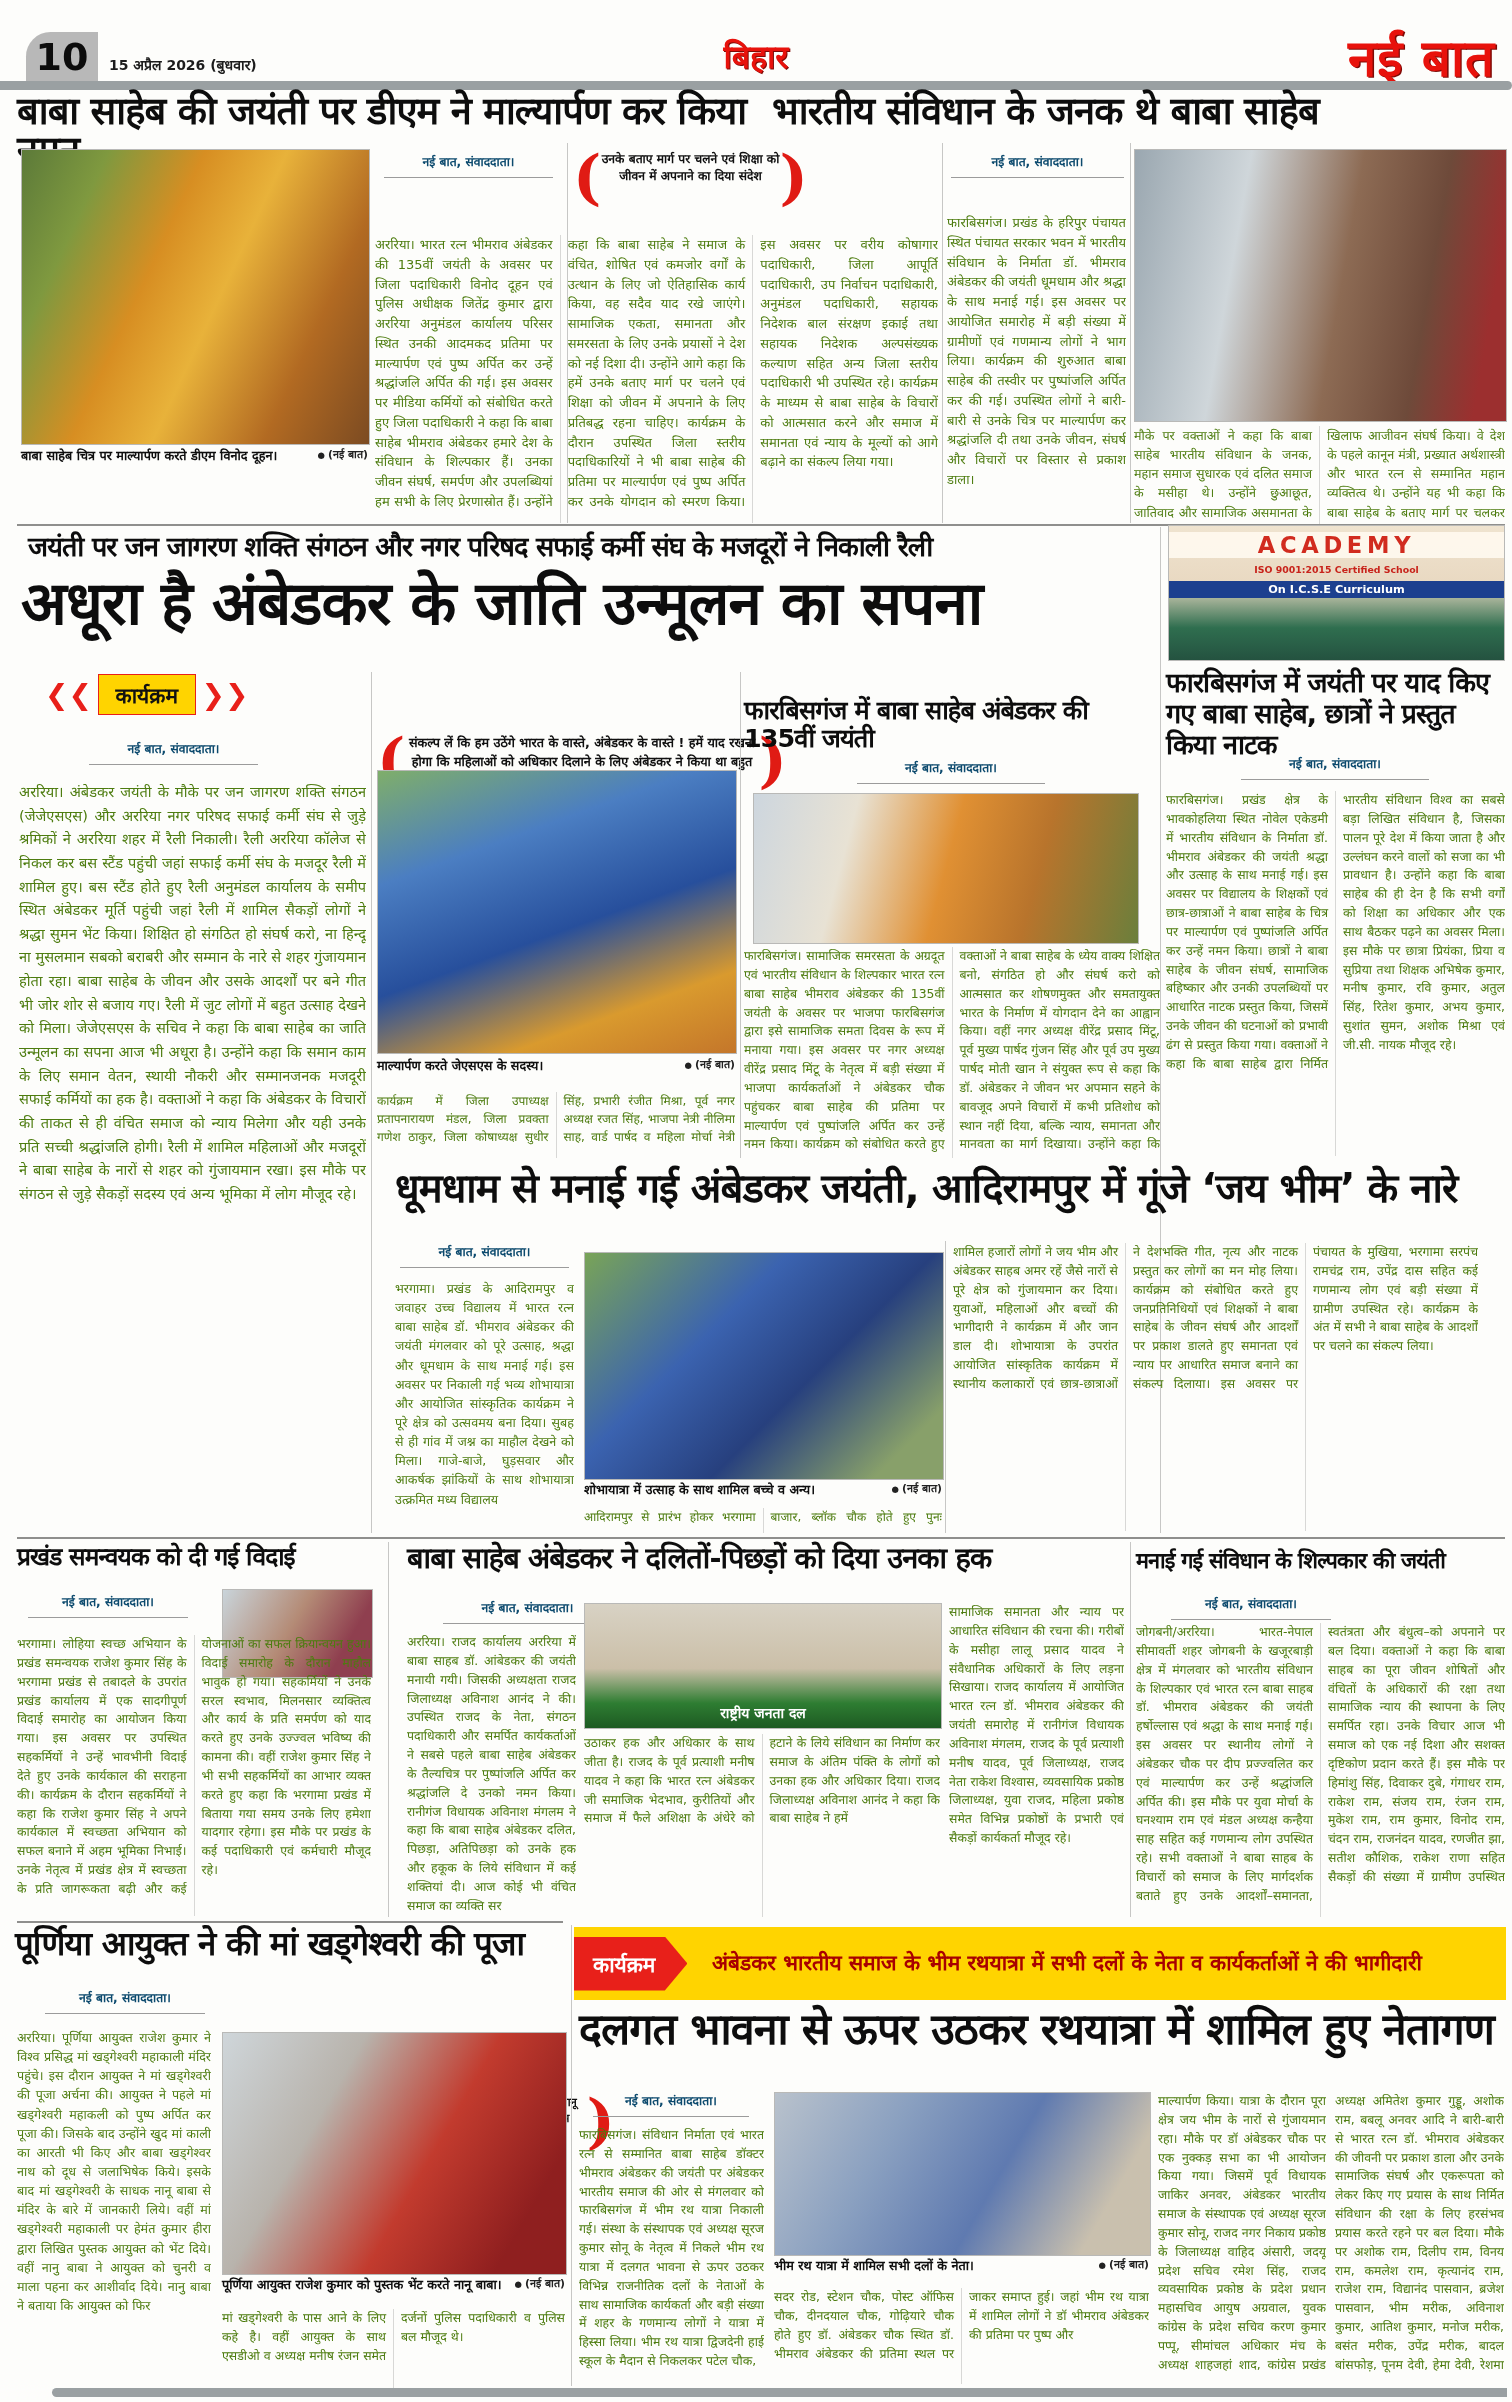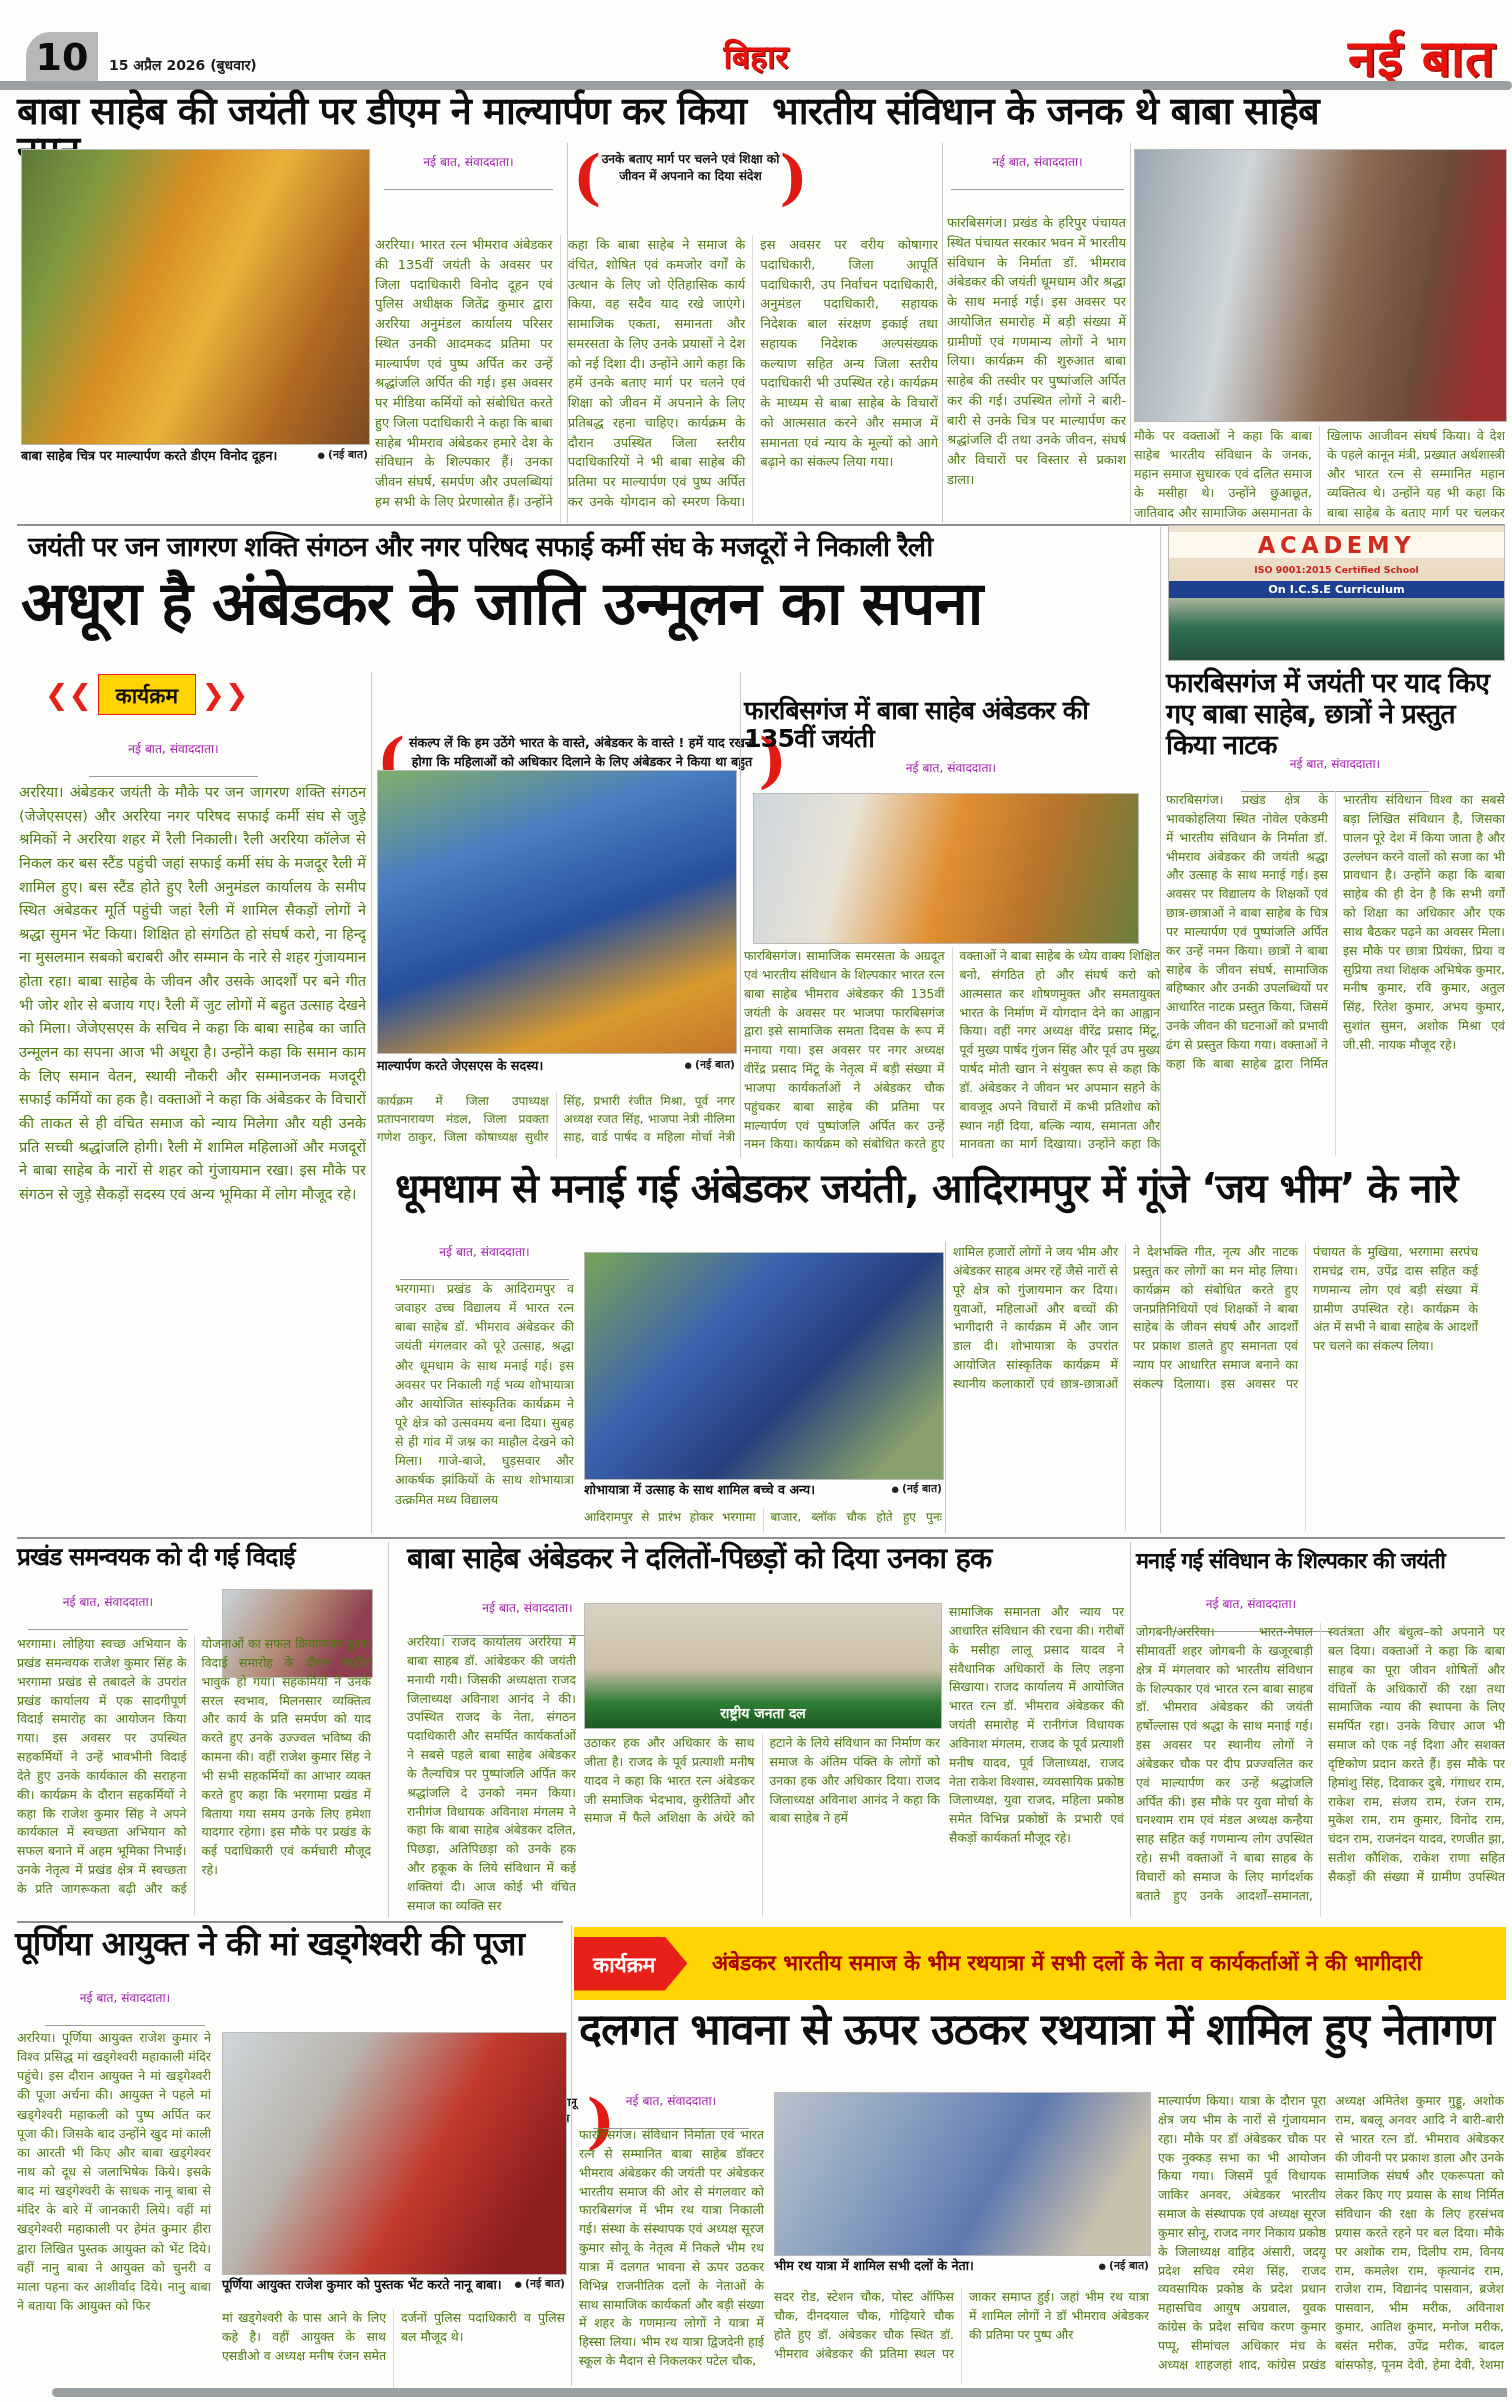--- a/index.html
+++ b/index.html
@@ -1,21 +1,21 @@
 <!DOCTYPE html>
 <html style="font-size:15px"><head>
 <meta charset="utf-8">
 <style>
   html,body{margin:0;padding:0;background:#f2f2f0;}
   #page{position:relative;width:1512px;height:2402px;background:#fdfdfb;margin:0 auto;
         font-family:"DejaVu Sans","Liberation Sans",sans-serif;color:#111;overflow:hidden;}
   .abs{position:absolute;}
   .h-xl{font-weight:800;line-height:1.02;letter-spacing:-0.9px;color:#0d0d0d;}
-  .byline{font-size:12.2px;font-weight:400;text-align:center;color:#a21caf;
-          border-bottom:0.9px solid #9b9b9b;padding-bottom:19px;}
+  .byline{font-size:12.2px;font-weight:700;text-align:center;color:#0c4a6e;
+          border-bottom:0.9px solid #9b9b9b;padding-bottom:7px;}
   .body{font-size:13px;line-height:1.52;text-align:justify;color:#4d7c0f;overflow:hidden;
         column-gap:15px;column-rule:0.9px solid #d8d8d6;}
   .photo{overflow:hidden;border:0.9px solid #b9b9b7;}
   .caption{display:flex;justify-content:space-between;align-items:flex-start;
            font-size:12.7px;font-weight:700;color:#0e0e0e;line-height:1.25;}
   .credit{font-size:10.8px;font-weight:700;white-space:nowrap;margin-left:9.4px;color:#222;}
   .credit::before{content:"● ";font-size:8.5px;}
   .quote{position:relative;font-size:12.2px;font-weight:700;text-align:center;line-height:1.45;
          padding:5.6px 28px;color:#101010;}
   .quote::before,.quote::after{position:absolute;top:-11.3px;font-size:60px;font-weight:700;
@@ -167,21 +167,21 @@
 
   <div class="abs" style="left:574px;top:1927px;width:932px;height:73px;background:#ffd400;display:flex;align-items:center;">
     <span class="bandtag">कार्यक्रम</span>
     <span class="bandtxt" style="margin-left:24.5px;margin-right:13px;">अंबेडकर भारतीय समाज के भीम रथयात्रा में सभी दलों के नेता व कार्यकर्ताओं ने की भागीदारी</span>
   </div>
   <div class="abs h-xl" style="left:579px;top:2008px;width:927px;font-size:43px;">दलगत भावना से ऊपर उठकर रथयात्रा में शामिल हुए नेतागण</div>
   <div class="abs byline" style="left:593px;top:2092px;width:156px;">नई बात, संवाददाता।</div>
   <div class="abs body" style="left:579px;top:2126px;width:185px;height:260px;column-count:1;font-size:12.4px;">फारबिसगंज। संविधान निर्माता एवं भारत रत्न से सम्मानित बाबा साहेब डॉक्टर भीमराव अंबेडकर की जयंती पर अंबेडकर भारतीय समाज की ओर से मंगलवार को फारबिसगंज में भीम रथ यात्रा निकाली गई। संस्था के संस्थापक एवं अध्यक्ष सूरज कुमार सोनू के नेतृत्व में निकले भीम रथ यात्रा में दलगत भावना से ऊपर उठकर विभिन्न राजनीतिक दलों के नेताओं के साथ सामाजिक कार्यकर्ता और बड़ी संख्या में शहर के गणमान्य लोगों ने यात्रा में हिस्सा लिया। भीम रथ यात्रा द्विजदेनी हाई स्कूल के मैदान से निकलकर पटेल चौक,</div>
   <div class="abs photo" style="left:774px;top:2092px;width:375px;height:162px;
               background:linear-gradient(120deg,#b9c2cc 0%,#8aa0c0 30%,#5f7ab0 58%,#c9c0ae 85%);"></div>
-  <div class="abs caption" style="left:774px;top:2258px;width:375px;align-items:center;">
+  <div class="abs caption" style="left:774px;top:2258px;width:375px;">
     <span>भीम रथ यात्रा में शामिल सभी दलों के नेता।</span>
     <span class="credit">(नई बात)</span>
   </div>
   <div class="abs body" style="left:774px;top:2288px;width:375px;height:96px;column-count:2;font-size:12.4px;">सदर रोड, स्टेशन चौक, पोस्ट ऑफिस चौक, दीनदयाल चौक, गोढ़ियारे चौक होते हुए डॉ. अंबेडकर चौक स्थित डॉ. भीमराव अंबेडकर की प्रतिमा स्थल पर जाकर समाप्त हुई। जहां भीम रथ यात्रा में शामिल लोगों ने डॉ भीमराव अंबेडकर की प्रतिमा पर पुष्प और</div>
   <div class="abs body" style="left:1158px;top:2092px;width:168px;height:294px;column-count:1;font-size:12.4px;">माल्यार्पण किया। यात्रा के दौरान पूरा क्षेत्र जय भीम के नारों से गुंजायमान रहा। मौके पर डॉ अंबेडकर चौक पर एक नुक्कड़ सभा का भी आयोजन किया गया। जिसमें पूर्व विधायक जाकिर अनवर, अंबेडकर भारतीय समाज के संस्थापक एवं अध्यक्ष सूरज कुमार सोनू, राजद नगर निकाय प्रकोष्ठ के जिलाध्यक्ष वाहिद अंसारी, जदयू प्रदेश सचिव रमेश सिंह, राजद व्यवसायिक प्रकोष्ठ के प्रदेश प्रधान महासचिव आयुष अग्रवाल, युवक कांग्रेस के प्रदेश सचिव करण कुमार पप्पू, सीमांचल अधिकार मंच के अध्यक्ष शाहजहां शाद, कांग्रेस प्रखंड अध्यक्ष गुलाबचंद ऋषिदेव, मो. शाहनवाज, कांग्रेस के नगर</div>
   <div class="abs body" style="left:1335px;top:2092px;width:169px;height:294px;column-count:1;font-size:12.4px;">अध्यक्ष अमितेश कुमार गुड्डू, अशोक राम, बबलू अनवर आदि ने बारी-बारी से भारत रत्न डॉ. भीमराव अंबेडकर की जीवनी पर प्रकाश डाला और उनके सामाजिक संघर्ष और एकरूपता को लेकर किए गए प्रयास के साथ निर्मित संविधान की रक्षा के लिए हरसंभव प्रयास करते रहने पर बल दिया। मौके पर अशोक राम, दिलीप राम, विनय राम, कमलेश राम, कृत्यानंद राम, राजेश राम, विद्यानंद पासवान, ब्रजेश पासवान, भीम मरीक, अविनाश कुमार, आतिश कुमार, मनोज मरीक, बसंत मरीक, उपेंद्र मरीक, बादल बांसफोड़, पूनम देवी, हेमा देवी, रेशमा देवी, गंगा देवी, सीमा देवी सहित सैकड़ों लोग शामिल थे।</div>
 
   <div class="abs vline" style="left:571px;top:1925px;height:461px;"></div>
   <div class="abs hrule" style="left:52px;top:2388px;width:1455px;height:9.4px;border-radius:4.7px 0 0 4.7px;"></div>
 </div>

